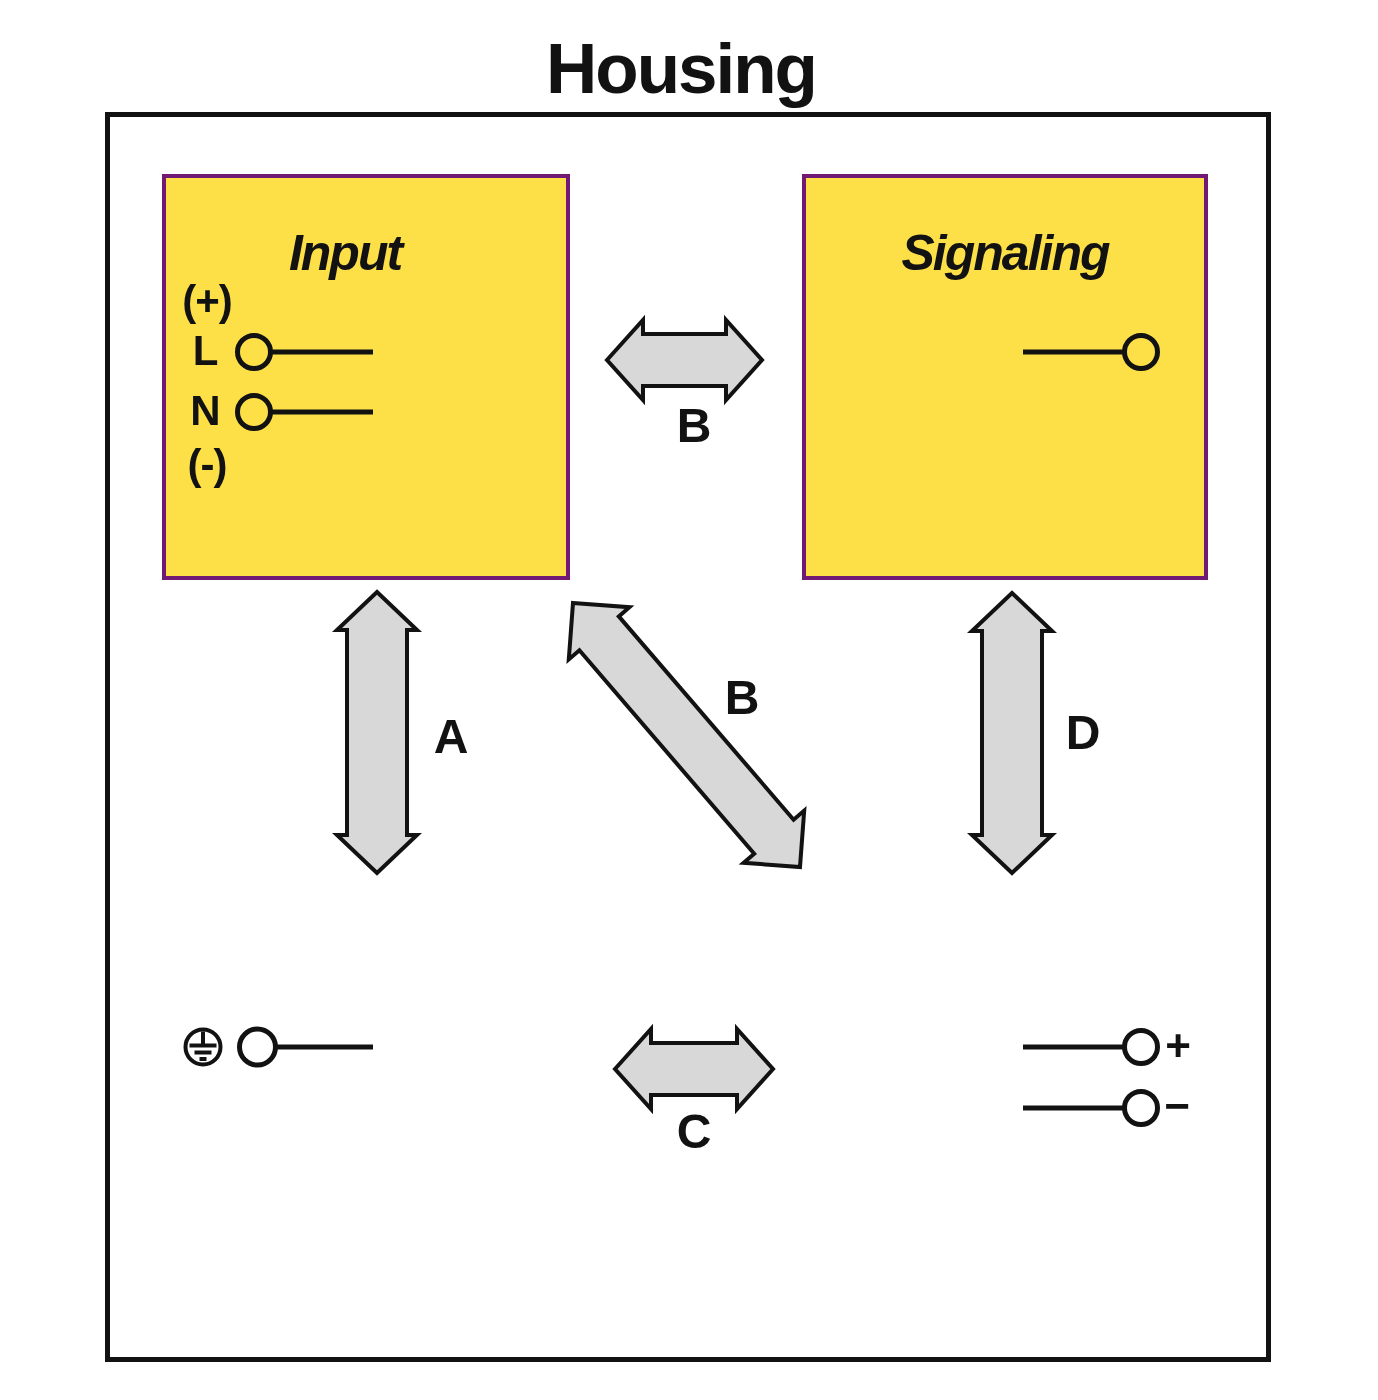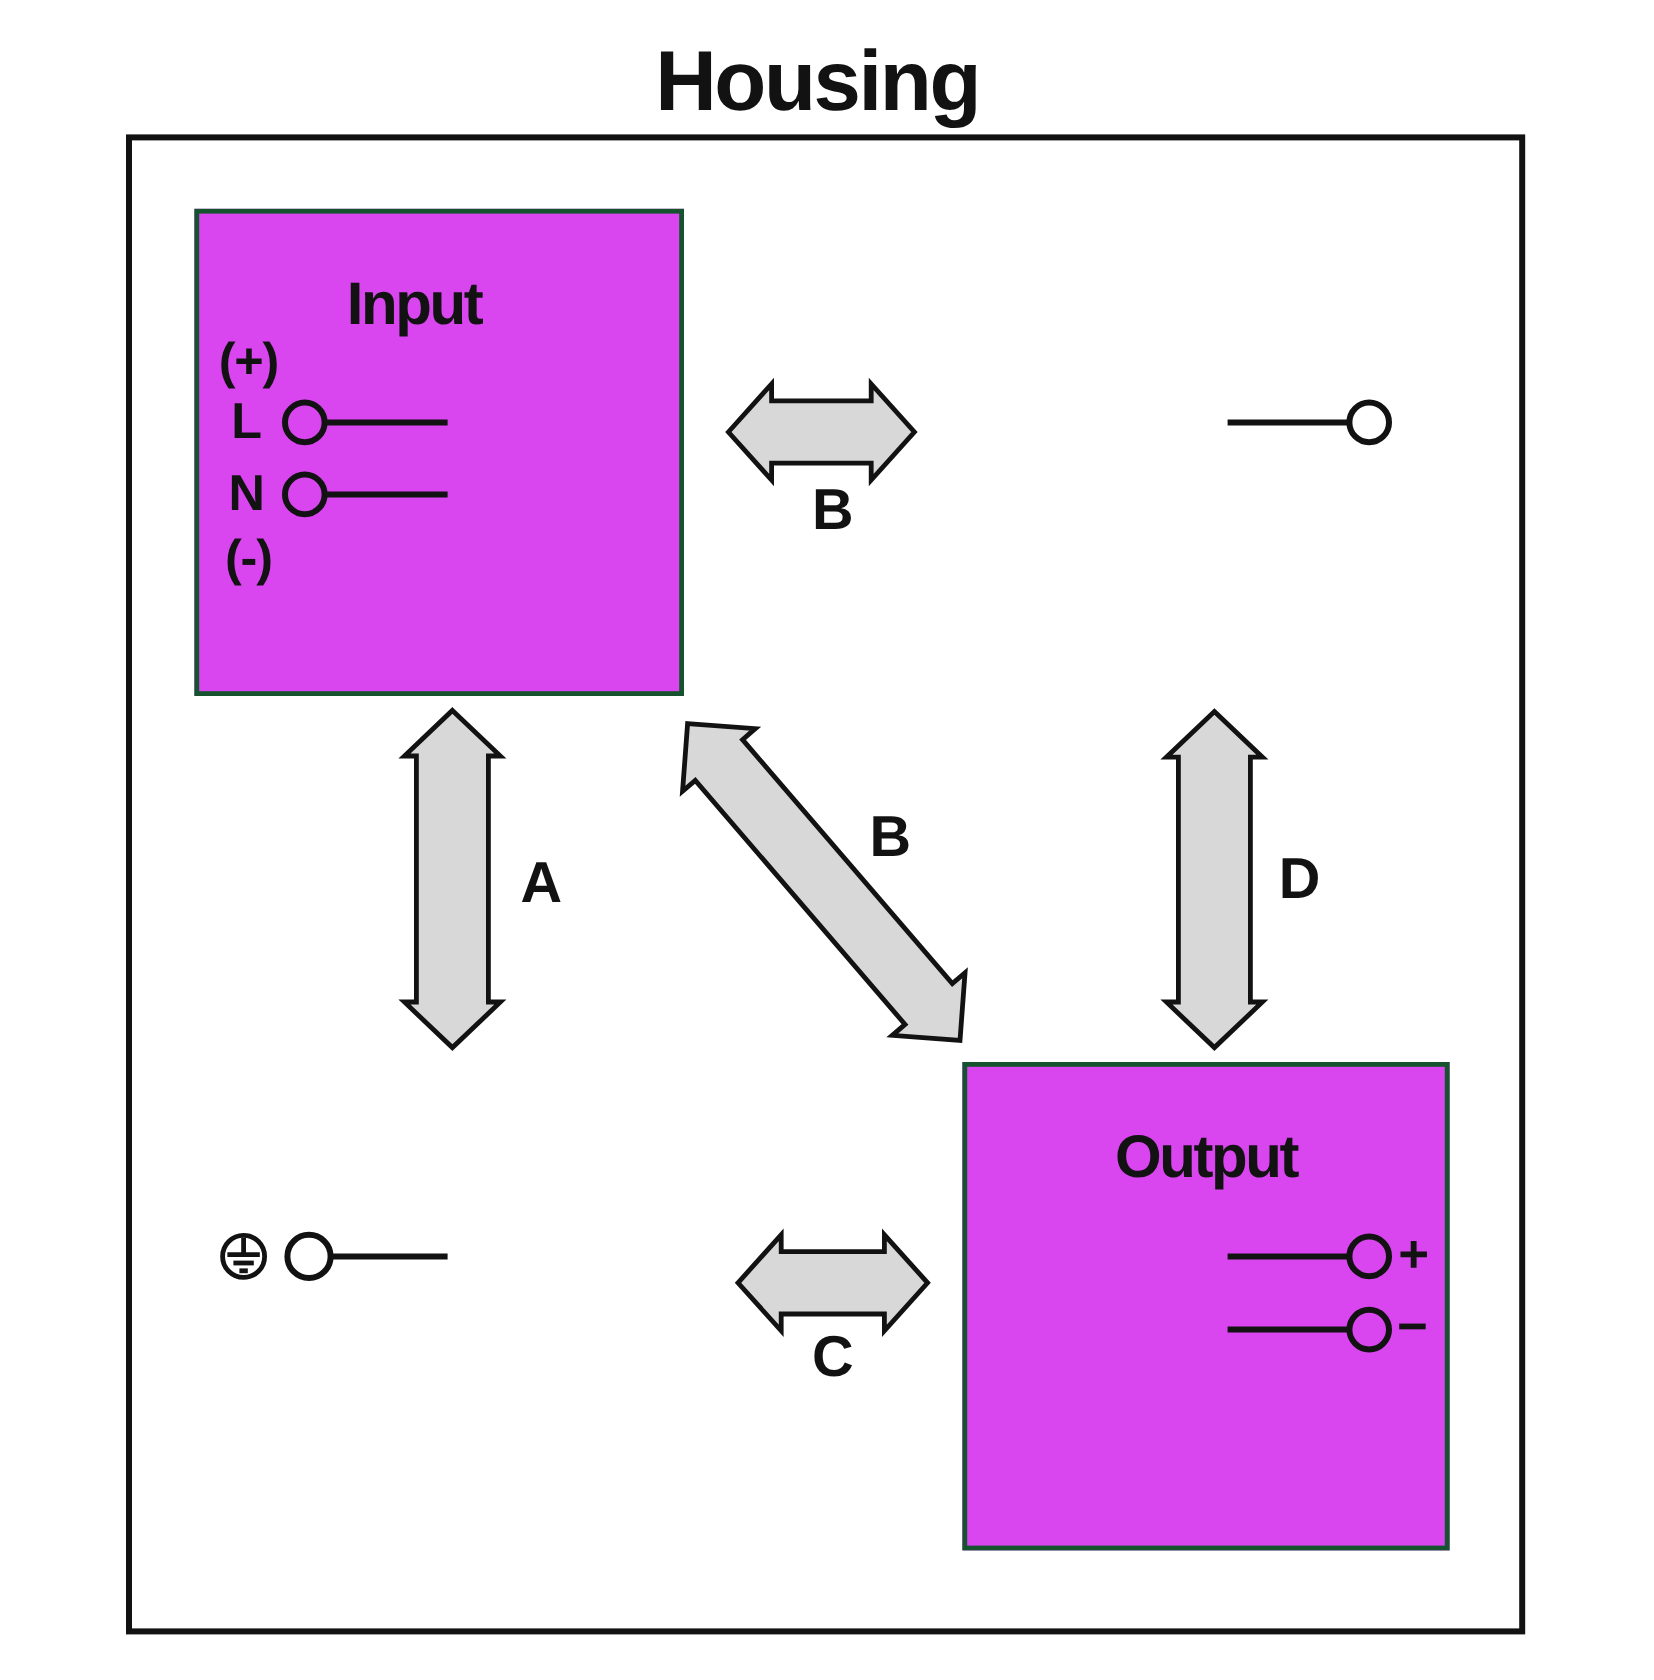--- a/index.html
+++ b/index.html
@@ -21,23 +21,24 @@
   .outer {
     position: absolute; left: 105px; top: 112px;
     width: 1166px; height: 1250px;
     border: 5px solid #121212;
     box-sizing: border-box;
     background: #ffffff;
   }
 
   .box {
     position: absolute;
-    background: #d946ef;
-    border: 4px solid #14532d;
+    background: #fde047;
+    border: 4px solid #701a75;
     box-sizing: border-box;
+    font-style: italic;
   }
   .input-box     { left: 162px; top: 174px; width: 408px; height: 406px; }
   .signaling-box { left: 802px; top: 174px; width: 406px; height: 406px; }
   .pe-box        { left: 163px; top: 885px; width: 408px; height: 408px; }
   .output-box    { left: 802px; top: 885px; width: 406px; height: 407px; }
 
   .box-title {
     position: absolute; left: 0; right: 0; top: 50px;
     text-align: center;
     font-size: 50px; line-height: 1; letter-spacing: -2px;
@@ -61,22 +62,22 @@
 
 <div class="canvas">
 
   <div class="title">Housing</div>
 
   <div class="outer"></div>
 
   <div class="box input-box">
     <div class="box-title">Input</div>
   </div>
-  <div class="box output-box">
-    <div class="box-title">Output</div>
+  <div class="box signaling-box">
+    <div class="box-title">Signaling</div>
   </div>
 
   <svg class="overlay" width="1378" height="1400" viewBox="0 0 1378 1400">
     <g fill="#d8d8d8" stroke="#121212" stroke-width="4" stroke-linejoin="miter">
       <polygon points="377,592 417,630 407,630 407,835 417,835 377,873 337,835 347,835 347,630 337,630"></polygon>
       <polygon points="607,360 643,320 643,334 726,334 726,320 762,360 726,400 726,386 643,386 643,400"></polygon>
       <polygon points="573,603 629.4,607.2 618.8,616.4 793.6,819.7 804.2,810.6 800,867 743.6,862.8 754.2,853.7 579.4,650.3 568.8,659.4"></polygon>
       <polygon points="615,1069 651,1029 651,1043 737,1043 737,1029 773,1069 737,1109 737,1095 651,1095 651,1109"></polygon>
       <polygon points="1012,593 1052,631 1042,631 1042,835 1052,835 1012,873 972,835 982,835 982,631 972,631"></polygon>
     </g>

